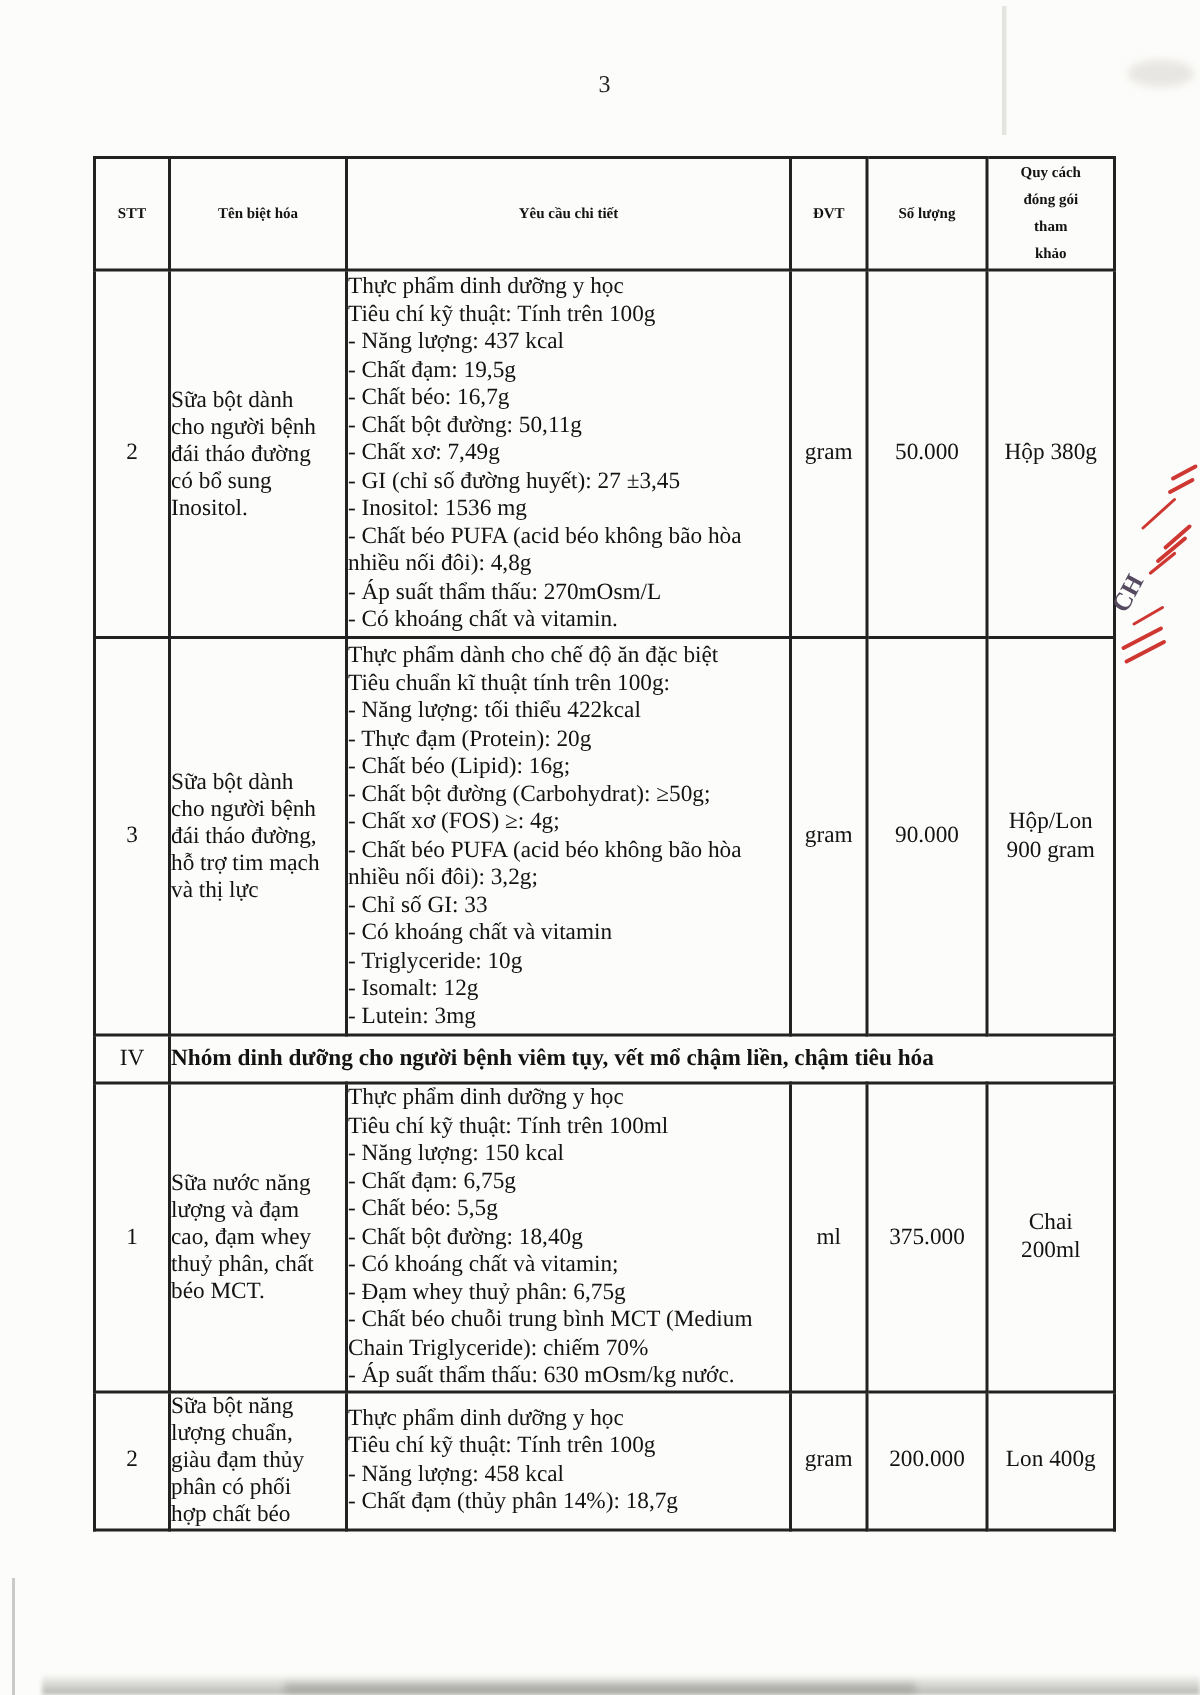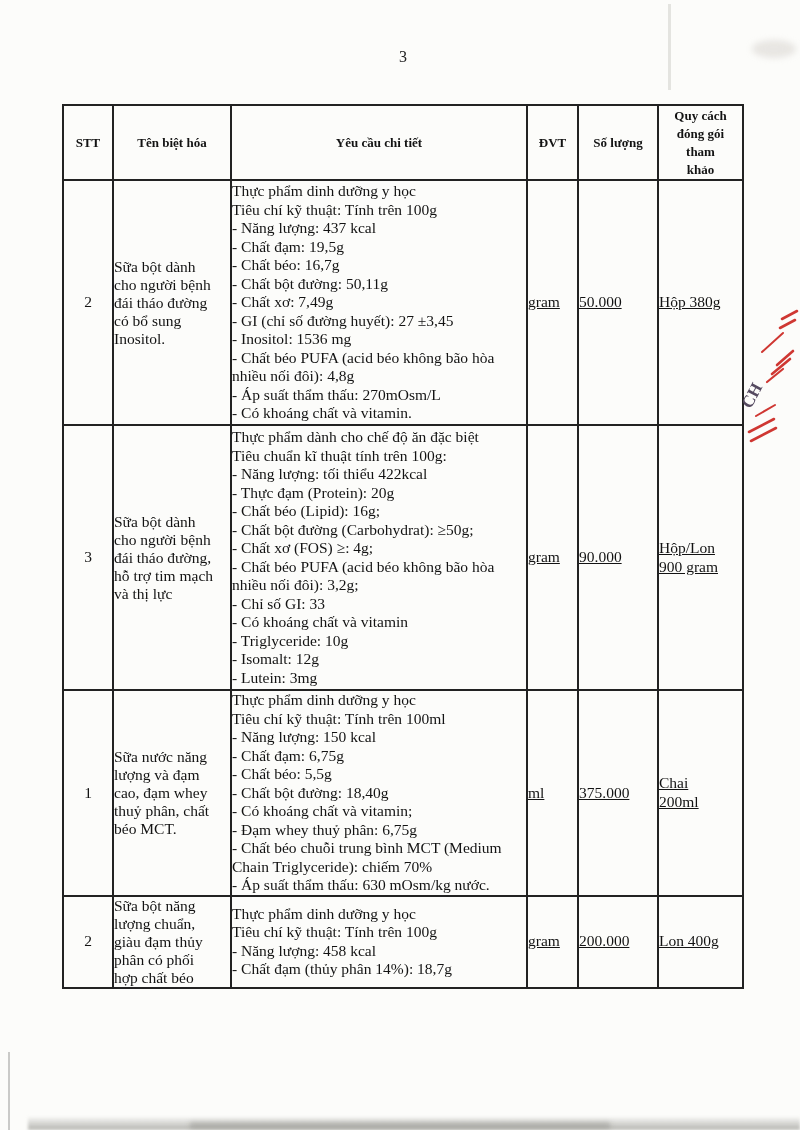--- a/index.html
+++ b/index.html
@@ -5,26 +5,26 @@
   html,body{margin:0;padding:0;}
   body{width:800px;height:1130px;background:#ffffff;overflow:hidden;}
   .page{position:relative;width:800px;height:1130px;background:#fcfcfa;
         font-family:"Liberation Serif","DejaVu Serif",serif;color:#161616;overflow:hidden;}
   .pageno{position:absolute;top:48px;left:0;width:806px;text-align:center;
           font-size:16px;color:#222;}
   table.doc{position:absolute;left:62px;top:104px;width:680px;border-collapse:collapse;
             table-layout:fixed;font-size:15.5px;line-height:18.5px;color:#131313;}
   table.doc td,table.doc th{border:2px solid #222222;vertical-align:middle;overflow:hidden;
             padding:0;background:transparent;}
-  th.hd{font-weight:bold;text-align:center;font-size:13px;line-height:18px;padding:2px 1px;}
+  th.hd{font-weight:bold;text-align:center;font-size:10px;line-height:18px;padding:2px 1px;}
   td.stt{text-align:center;}
   td.name{text-align:left;padding:1px 4px 1px 9px;}
   td.name div{line-height:18px;}
   td.details{text-align:left;padding:2px 6px 2px 8px;}
-  td.cc{text-decoration:underline;}
+  td.cc{text-align:center;}
   .b{font-weight:normal;}
   td.sec{font-weight:bold;text-align:left;padding:3px 6px 3px 12px;font-size:15.5px;}
   
   .streak-top{position:absolute;left:668px;top:4px;width:3px;height:86px;
               background:rgba(200,200,194,0.45);}
   .smudge-tr{position:absolute;left:752px;top:40px;width:44px;height:18px;border-radius:50%;
              background:rgba(196,190,184,0.35);filter:blur(3px);}
   .shadow-bottom{position:absolute;left:28px;bottom:0;width:772px;height:14px;
                  background:linear-gradient(to bottom,rgba(140,140,134,0) 0%,rgba(130,130,124,0.50) 85%);
                  filter:blur(1.5px);}
@@ -122,20 +122,24 @@
         <div>- Lutein: 3mg</div>
       </td>
       <td class="cc">gram</td>
       <td class="cc">90.000</td>
       <td class="cc">
         <div>Hộp/Lon</div>
         <div>900 gram</div>
       </td>
     </tr>
 
+    <tr style="height:32px">
+      <td class="stt b">IV</td>
+      <td class="sec" colspan="5">Nhóm dinh dưỡng cho người bệnh viêm tụy, vết mổ chậm liền, chậm tiêu hóa</td>
+    </tr>
 
     <tr style="height:204px">
       <td class="stt">1</td>
       <td class="name">
         <div>Sữa nước năng</div>
         <div>lượng và đạm</div>
         <div>cao, đạm whey</div>
         <div>thuỷ phân, chất</div>
         <div>béo MCT.</div>
       </td>

